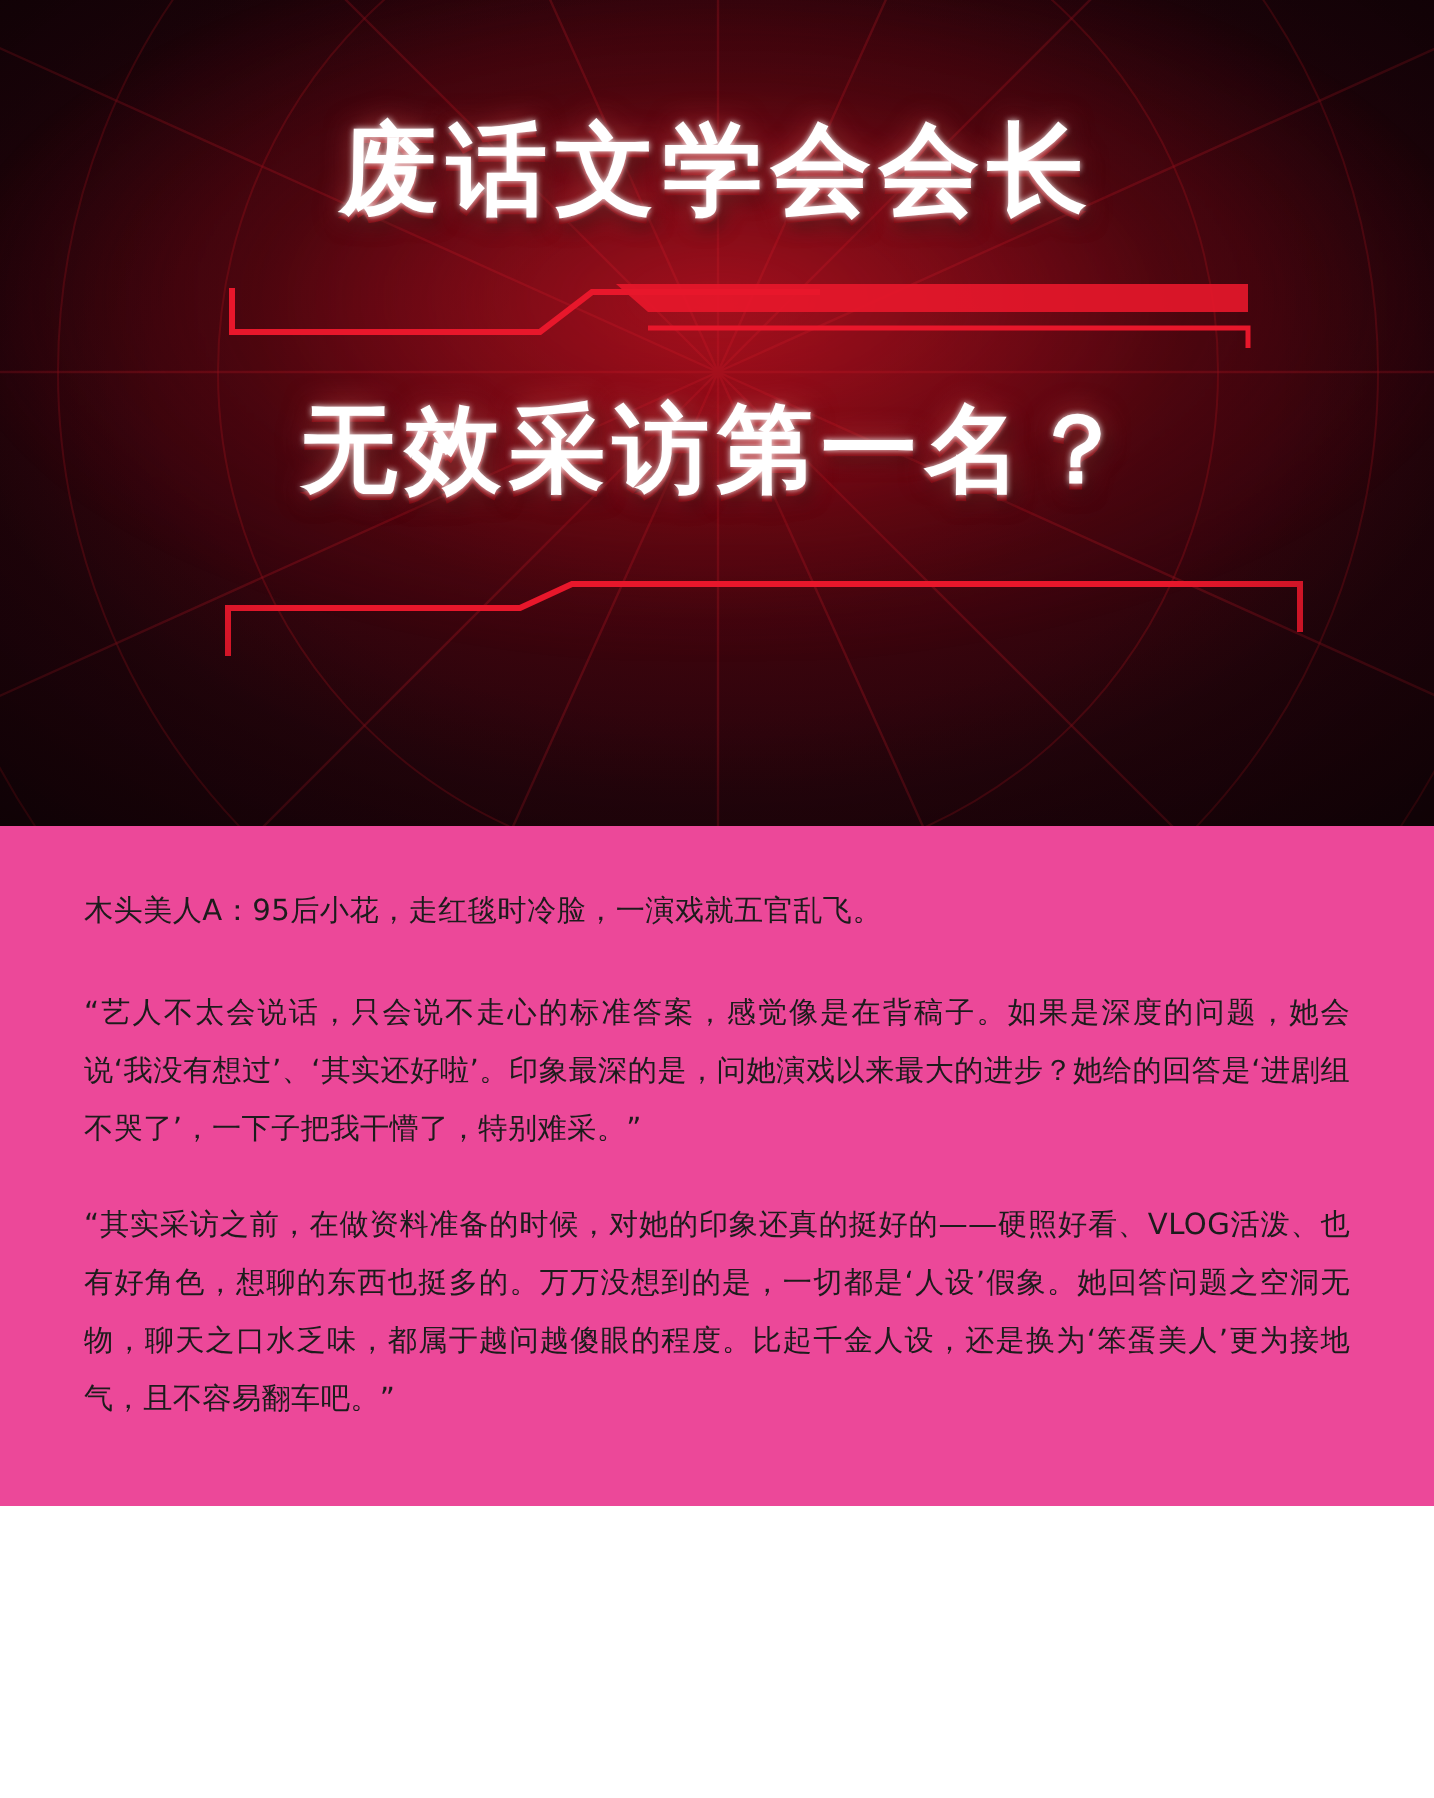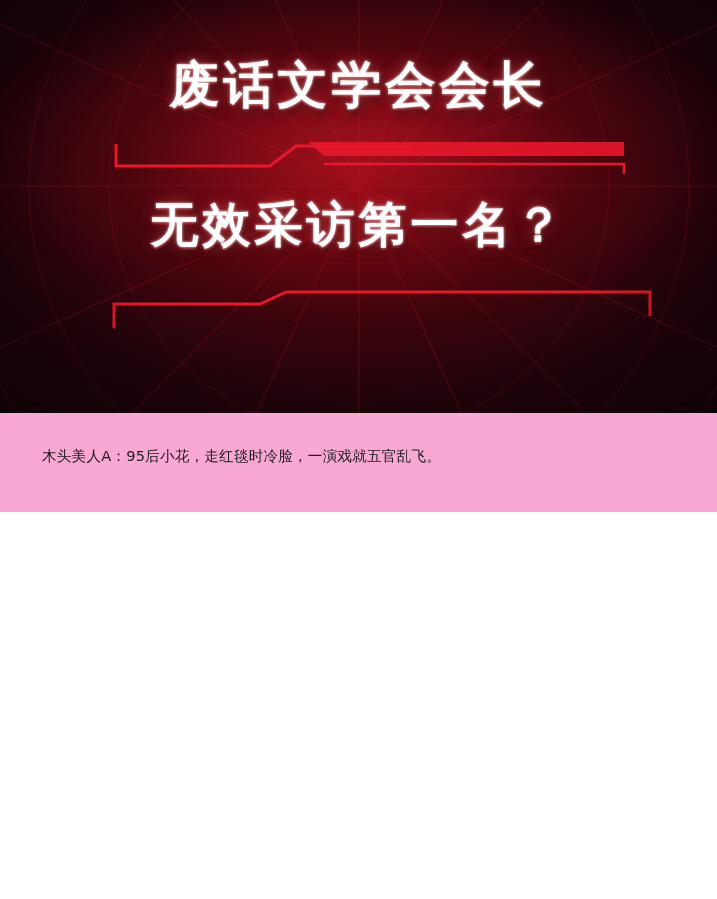--- a/index.html
+++ b/index.html
@@ -107,21 +107,21 @@
   }
 
   
   .article {
     position: absolute;
     left: 0;
     top: 413px;
     width: 717px;
     padding: 28px 42px 20px 42px;
     box-sizing: border-box;
-    background: #f9a8d4;
+    background: #ec4899;
   }
   .para {
     font-family: "DejaVu Sans", sans-serif;
     font-size: 14.6px;
     line-height: 29px;
     color: #1c1c1c;
     margin: 0 0 19px 0;
     text-align: justify;
     text-justify: inter-ideograph;
     letter-spacing: 0.2px;
@@ -179,15 +179,17 @@
 
     <svg class="deco2" viewBox="0 0 545 42" xmlns="http://www.w3.org/2000/svg">
       <polyline points="4,38 4,14 150,14 176,2 540,2 540,26" fill="none" stroke="#e8172b" stroke-width="3"></polyline>
     </svg>
 
     <div class="vignette"></div>
   </div>
 
   <div class="article">
     <p class="para lead">木头美人A：95后小花，走红毯时冷脸，一演戏就五官乱飞。</p>
+    <p class="para">“艺人不太会说话，只会说不走心的标准答案，感觉像是在背稿子。如果是深度的问题，她会说‘我没有想过’、‘其实还好啦’。印象最深的是，问她演戏以来最大的进步？她给的回答是‘进剧组不哭了’，一下子把我干懵了，特别难采。”</p>
+    <p class="para">“其实采访之前，在做资料准备的时候，对她的印象还真的挺好的——硬照好看、VLOG活泼、也有好角色，想聊的东西也挺多的。万万没想到的是，一切都是‘人设’假象。她回答问题之空洞无物，聊天之口水乏味，都属于越问越傻眼的程度。比起千金人设，还是换为‘笨蛋美人’更为接地气，且不容易翻车吧。”</p>
   </div>
 
 </div>
 
 </body></html>

